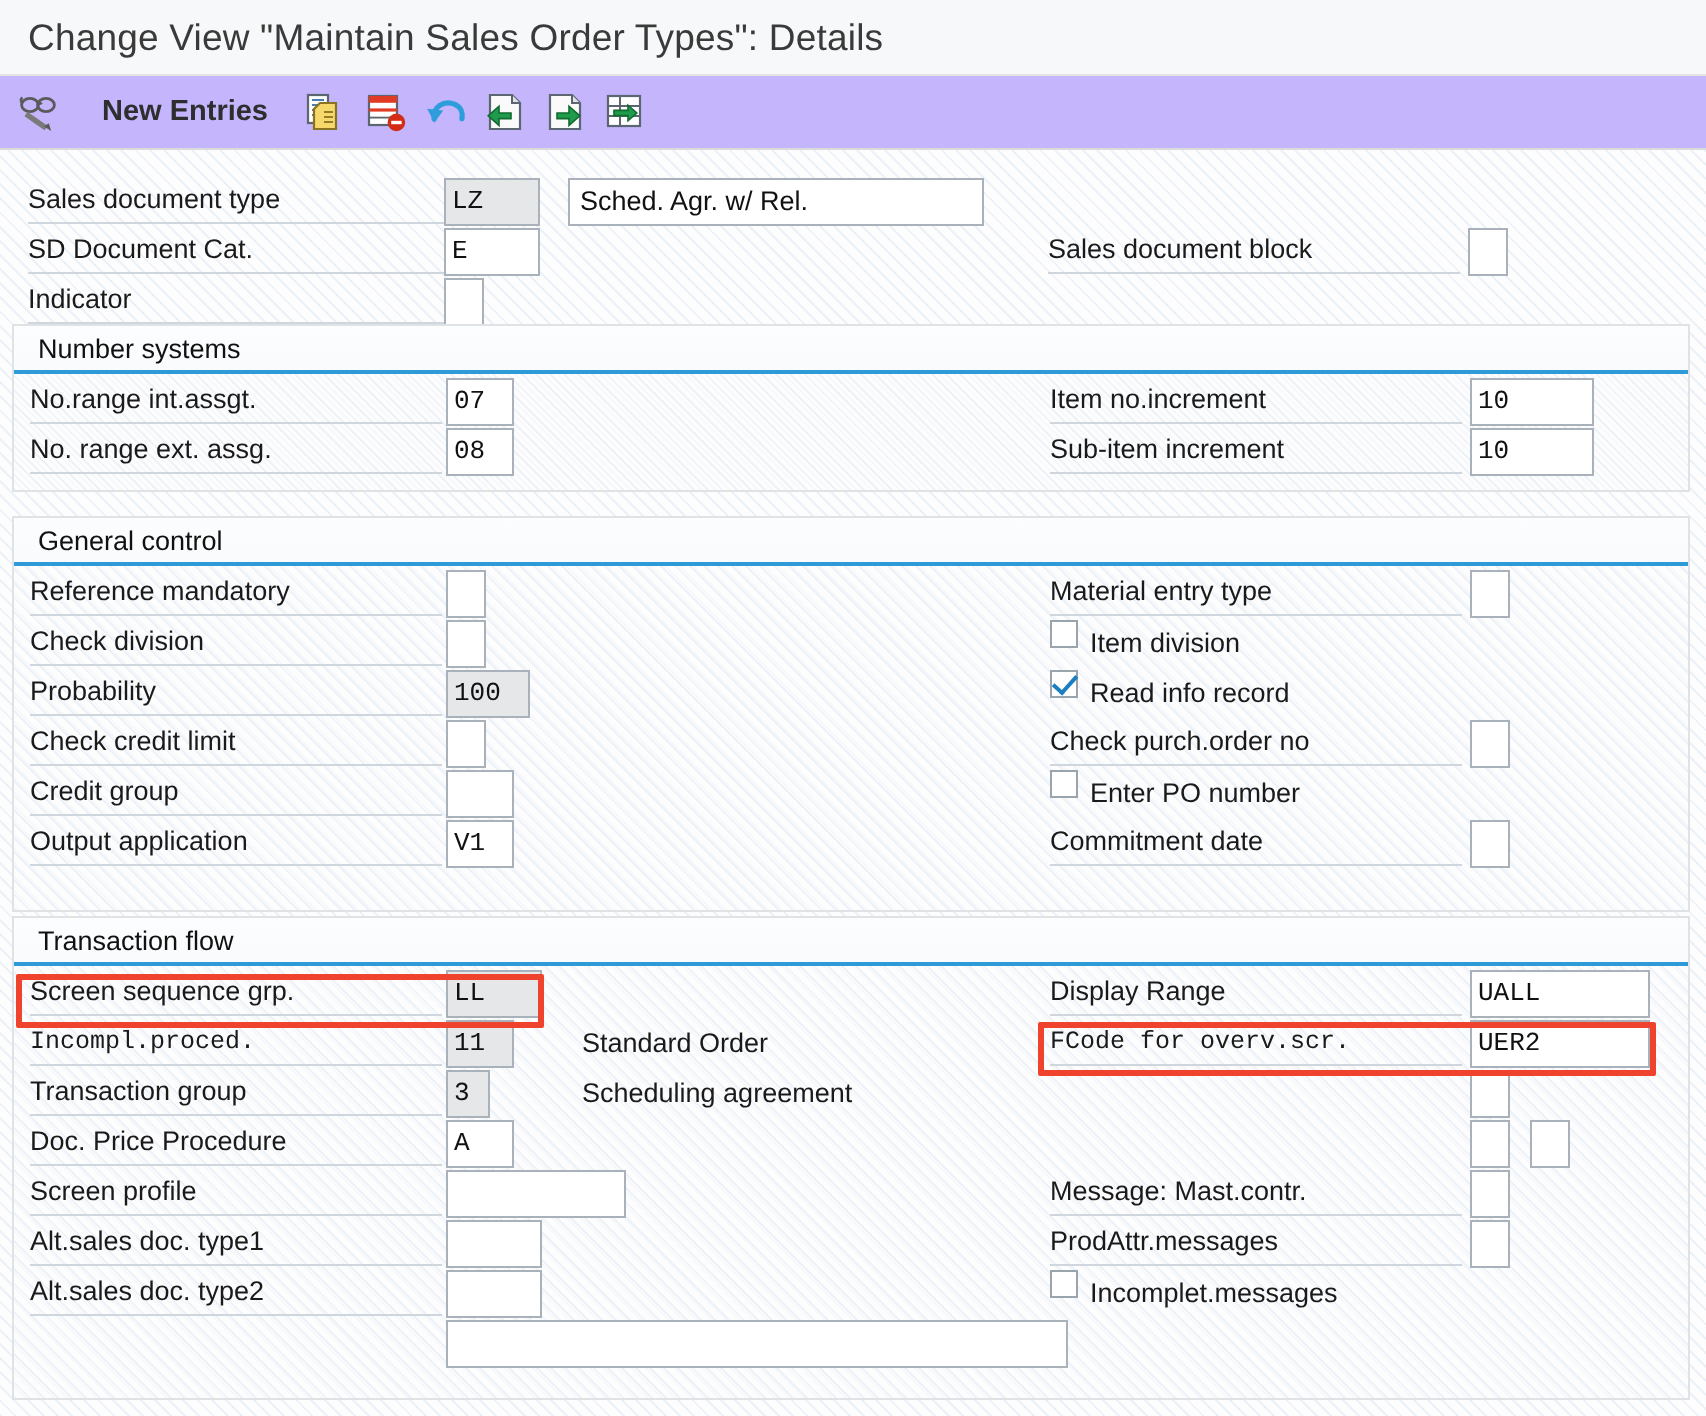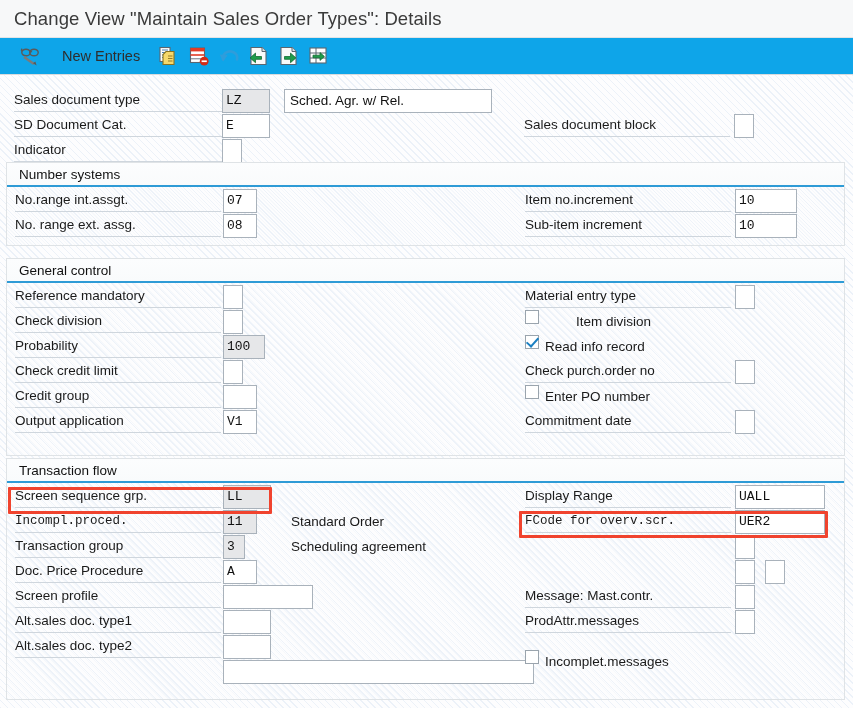--- a/index.html
+++ b/index.html
@@ -21,26 +21,27 @@
     box-sizing:border-box;
   }
   #title-text{
     font-size:18.5px;
     color:#3a3a3a;
     letter-spacing:.1px;
   }
   
   #toolbar{
     height:38px;
-    background:#0ea5e9;
+    background:#c4b5fd;
     border-top:1px solid #e2e4e6;
     border-bottom:1px solid #d9dbdd;
     display:flex;align-items:center;
     box-sizing:border-box;
-    padding-left:16px;
+    padding-left:5px;
+    font-weight:bold;
   }
   .tb-btn{
     width:30px;height:30px;
     display:flex;align-items:center;justify-content:center;
     cursor:pointer;
   }
   #new-entries{
     font-size:14.5px;color:#2e2e2e;
     margin:0 14px 0 16px;
     cursor:pointer;white-space:nowrap;
@@ -293,21 +294,21 @@
     <div class="row" style="left:8px;top:151px;width:206px;">
       <span class="lbl lbl-under" style="width:206px;">Output application</span>
     </div>
     <div class="inp" style="position:absolute;left:216px;top:151px;width:34px;">V1</div>
 
     <div class="row" style="left:518px;top:26px;width:206px;">
       <span class="lbl lbl-under" style="width:206px;">Material entry type</span>
     </div>
     <div class="inp" style="position:absolute;left:728px;top:26px;width:20px;"></div>
 
-    <div class="row" style="left:518px;top:51px;gap:31px;">
+    <div class="row" style="left:518px;top:51px;">
       <span class="chkbox"></span>
       <span class="cklabel">Item division</span>
     </div>
 
     <div class="row" style="left:518px;top:101px;width:206px;">
       <span class="lbl lbl-under" style="width:206px;">Check purch.order no</span>
     </div>
 
     <div class="row" style="left:518px;top:76px;">
       <span class="chkbox checked"></span>
@@ -386,21 +387,21 @@
     <div class="row" style="left:518px;top:126px;width:206px;">
       <span class="lbl lbl-under" style="width:206px;">Message: Mast.contr.</span>
     </div>
     <div class="inp" style="position:absolute;left:728px;top:126px;width:20px;"></div>
 
     <div class="row" style="left:518px;top:151px;width:206px;">
       <span class="lbl lbl-under" style="width:206px;">ProdAttr.messages</span>
     </div>
     <div class="inp" style="position:absolute;left:728px;top:151px;width:20px;"></div>
 
-    <div class="row" style="left:518px;top:191px;">
+    <div class="row" style="left:518px;top:176px;">
       <span class="chkbox"></span>
       <span class="cklabel">Incomplet.messages</span>
     </div>
   </div>
 
   <div class="hl" style="left:8px;top:412px;width:264px;height:27px;"></div>
   <div class="hl" style="left:519px;top:436px;width:309px;height:27px;"></div>
 
 </div>
 

